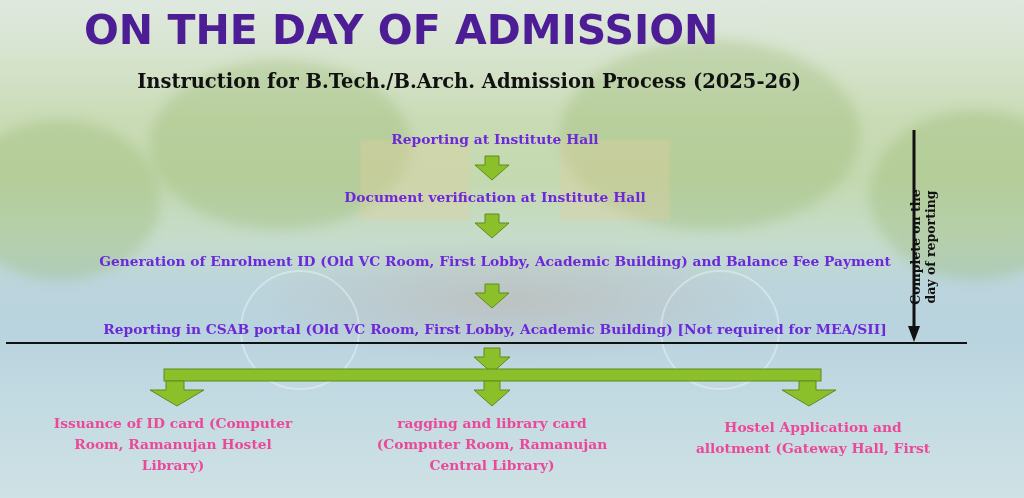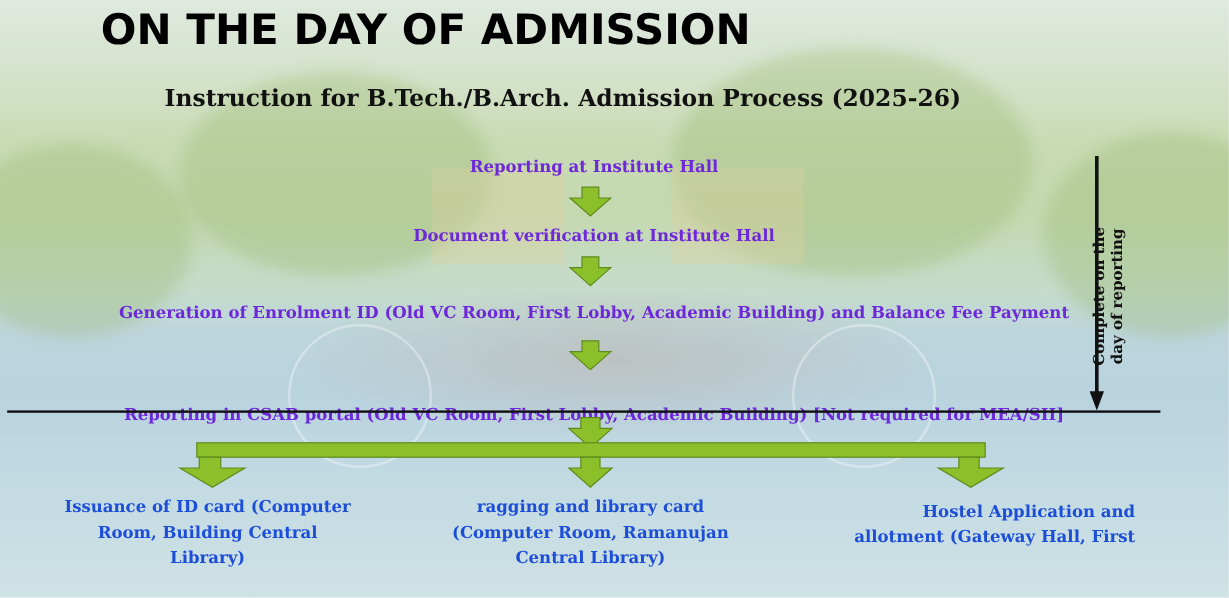--- a/index.html
+++ b/index.html
@@ -14,21 +14,21 @@
         #c6dccb 240px, #bcd5dc 280px, #b9d3df 330px, #c2dae2 400px, #cfe2e5 498px);
   }
   .bg-layer { position: absolute; pointer-events: none; }
   .tree-blob { border-radius: 50%; background: rgba(140,175,95,0.28); filter: blur(6px); }
   .building { background: rgba(225,205,160,0.35); filter: blur(1px); }
   .court-line { border: 2px solid rgba(255,255,255,0.35); }
 
   .title {
     position: absolute; left: 84px; top: 6px;
     font-family: "DejaVu Sans", sans-serif; font-weight: bold;
-    font-size: 35px; color: #000000; letter-spacing: 0px;
+    font-size: 41px; color: #4c1d95; letter-spacing: 0px;
   }
   .subtitle {
     position: absolute; left: 0; width: 928px; top: 70px;
     padding-left: 10px;
     text-align: center; font-weight: bold; font-size: 19.5px; color: #111;
     font-family: "DejaVu Serif", serif;
   }
   .step {
     position: absolute; left: 0; width: 990px; text-align: center;
     font-weight: bold; font-size: 13.8px; color: #6d28d9;
@@ -37,21 +37,21 @@
   .side-arrow { position: absolute; left: 908px; top: 130px; width: 12px; height: 212px; }
   .side-label {
     position: absolute; left: 838px; top: 232px; width: 170px;
     transform: rotate(-90deg); text-align: center;
     font-weight: bold; font-size: 12.5px; line-height: 15px; color: #111;
   }
   .divider { position: absolute; left: 6px; top: 342px; width: 961px; height: 2px; background: #111; }
   .branch { position: absolute; left: 0; top: 345px; width: 1024px; height: 62px; }
   .leaf {
     position: absolute; top: 413px; text-align: center;
-    font-weight: bold; font-size: 13.8px; line-height: 21px; color: #1d4ed8;
+    font-weight: bold; font-size: 13.8px; line-height: 21px; color: #ec4899;
   }
 </style>
 </head>
 <body>
 
 <div class="bg-layer tree-blob" style="left:150px;top:60px;width:260px;height:170px;"></div>
 <div class="bg-layer tree-blob" style="left:560px;top:40px;width:300px;height:190px;"></div>
 <div class="bg-layer tree-blob" style="left:-40px;top:120px;width:200px;height:160px;"></div>
 <div class="bg-layer tree-blob" style="left:870px;top:110px;width:210px;height:170px;"></div>
 <div class="bg-layer building" style="left:360px;top:140px;width:110px;height:80px;"></div>
@@ -73,21 +73,21 @@
 <svg class="arrow" style="left:474px;top:213px;" viewBox="0 0 36 26">
   <polygon points="11,1 25,1 25,10 35,10 18,25 1,10 11,10" fill="#8bc02b" stroke="#5f8a1c" stroke-width="1"></polygon>
 </svg>
 
 <div class="step" style="top:253px;">Generation of Enrolment ID (Old VC Room, First Lobby, Academic Building) and Balance Fee Payment</div>
 
 <svg class="arrow" style="left:474px;top:283px;" viewBox="0 0 36 26">
   <polygon points="11,1 25,1 25,10 35,10 18,25 1,10 11,10" fill="#8bc02b" stroke="#5f8a1c" stroke-width="1"></polygon>
 </svg>
 
-<div class="step" style="top:338px;">Reporting in CSAB portal (Old VC Room, First Lobby, Academic Building) [Not required for MEA/SII]</div>
+<div class="step" style="top:321px;">Reporting in CSAB portal (Old VC Room, First Lobby, Academic Building) [Not required for MEA/SII]</div>
 
 <svg class="side-arrow" viewBox="0 0 12 212">
   <rect x="4.5" y="0" width="3" height="198" fill="#111"></rect>
   <polygon points="0,196 12,196 6,212" fill="#111"></polygon>
 </svg>
 <div class="side-label">
   <div>Complete on the</div>
   <div>day of reporting</div>
 </div>
 
@@ -101,26 +101,26 @@
 
   <polygon points="166,36 184,36 184,45 204,45 177,61 150,45 166,45" fill="#8bc02b" stroke="#5f8a1c" stroke-width="1"></polygon>
 
   <polygon points="484,36 500,36 500,45 510,45 492,61 474,45 484,45" fill="#8bc02b" stroke="#5f8a1c" stroke-width="1"></polygon>
 
   <polygon points="799,36 816,36 816,45 836,45 809,61 782,45 799,45" fill="#8bc02b" stroke="#5f8a1c" stroke-width="1"></polygon>
 </svg>
 
 <div class="leaf" style="left:40px;width:266px;">
   <div>Issuance of ID card (Computer</div>
-  <div>Room, Building Central</div>
+  <div>Room, Ramanujan Hostel</div>
   <div>Library)</div>
 </div>
 
 <div class="leaf" style="left:360px;width:264px;">
   <div>ragging and library card</div>
   <div>(Computer Room, Ramanujan</div>
   <div>Central Library)</div>
 </div>
 
-<div class="leaf" style="left:680px;width:266px;top:417px;text-align:right;">
+<div class="leaf" style="left:680px;width:266px;top:417px;">
   <div>Hostel Application and</div>
   <div>allotment (Gateway Hall, First</div>
 </div>
 
 </body></html>

